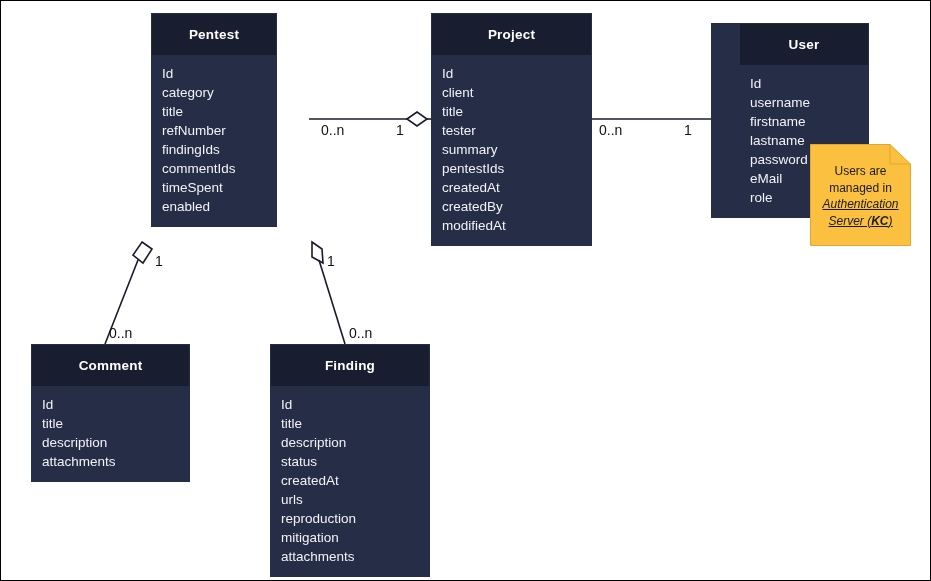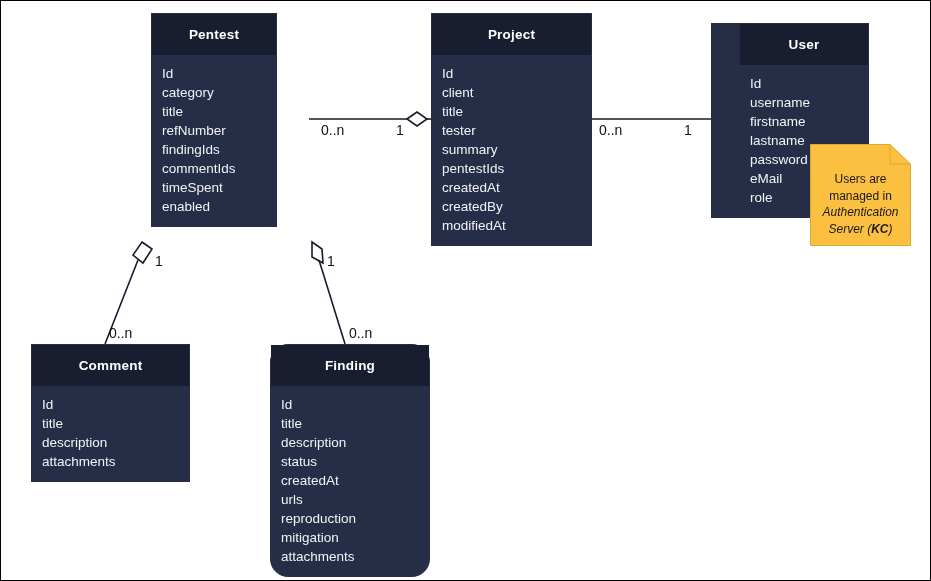--- a/index.html
+++ b/index.html
@@ -78,24 +78,24 @@
     box-sizing: border-box;
     display: flex;
     flex-direction: column;
     align-items: center;
     justify-content: center;
     text-align: center;
     font-size: 12px;
     line-height: 16.5px;
     color: #1a1a1a;
     padding: 6px 8px 4px 8px;
-    margin-top: 8px;
   }
   .uml-note .note-text em {
     font-style: italic;
+    text-decoration: underline;
   }
   .uml-note .note-text b {
     font-weight: bold;
     font-style: italic;
   }
 </style>
 </head>
 <body>
 
 <div id="canvas">
@@ -172,21 +172,21 @@
   <div class="uml-class" style="left:30px; top:343px; width:159px;">
     <div class="uml-header">Comment</div>
     <ul class="uml-attrs">
       <li>Id</li>
       <li>title</li>
       <li>description</li>
       <li>attachments</li>
     </ul>
   </div>
 
-  <div class="uml-class" style="left:269px; top:343px; width:160px;border-radius:18px;">
+  <div class="uml-class" style="left:269px; top:343px; width:160px;">
     <div class="uml-header">Finding</div>
     <ul class="uml-attrs">
       <li>Id</li>
       <li>title</li>
       <li>description</li>
       <li>status</li>
       <li>createdAt</li>
       <li>urls</li>
       <li>reproduction</li>
       <li>mitigation</li>

